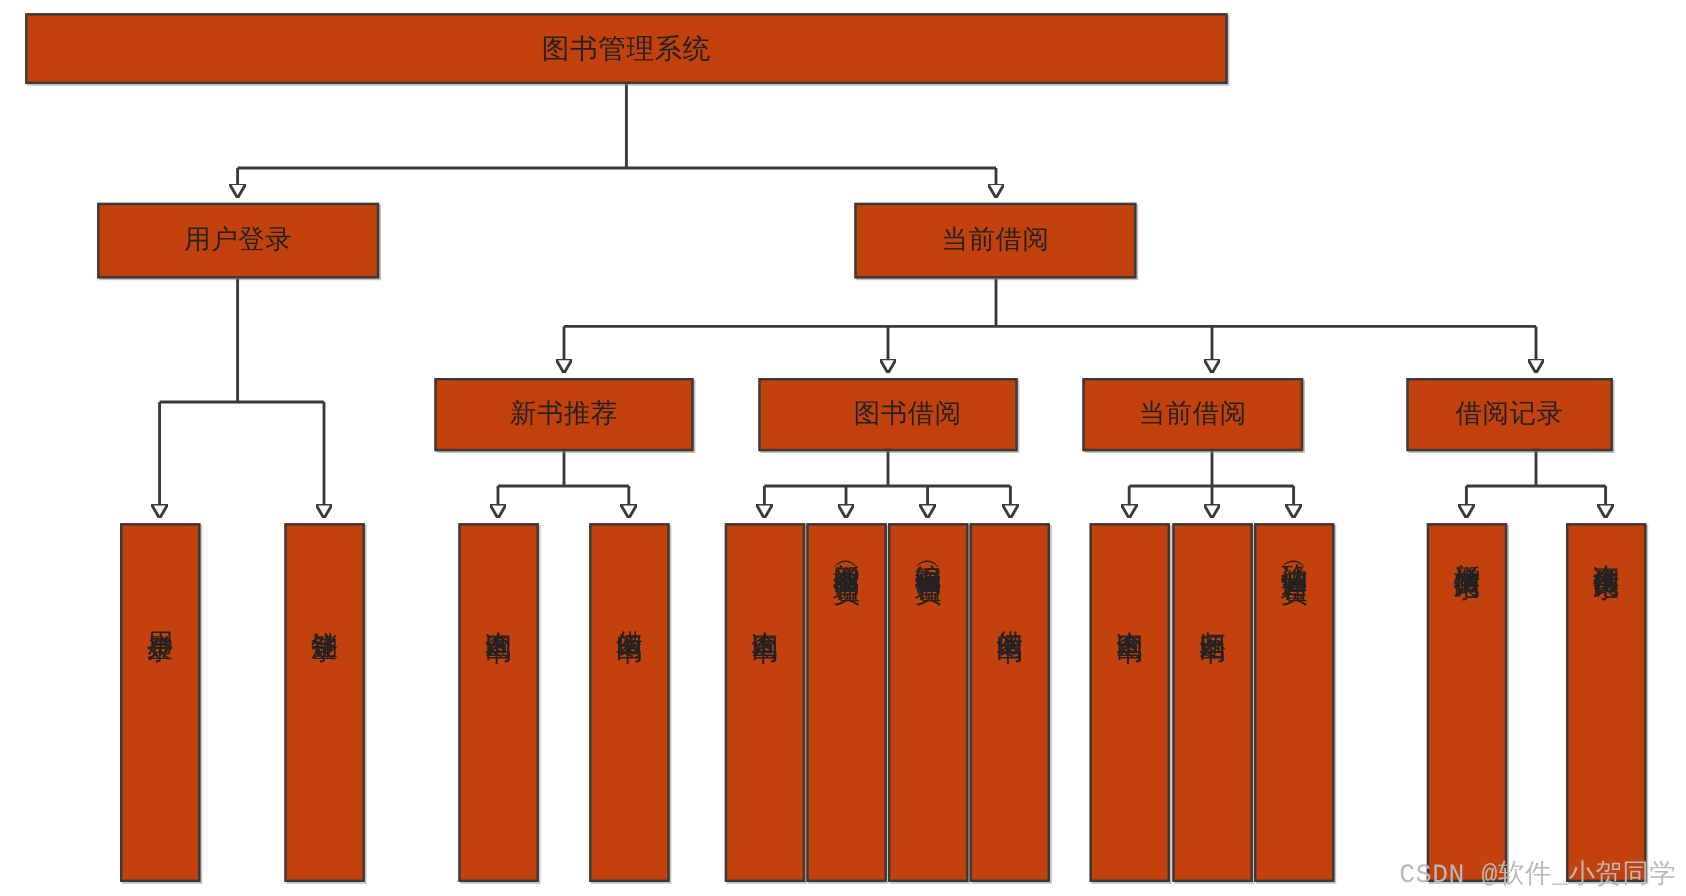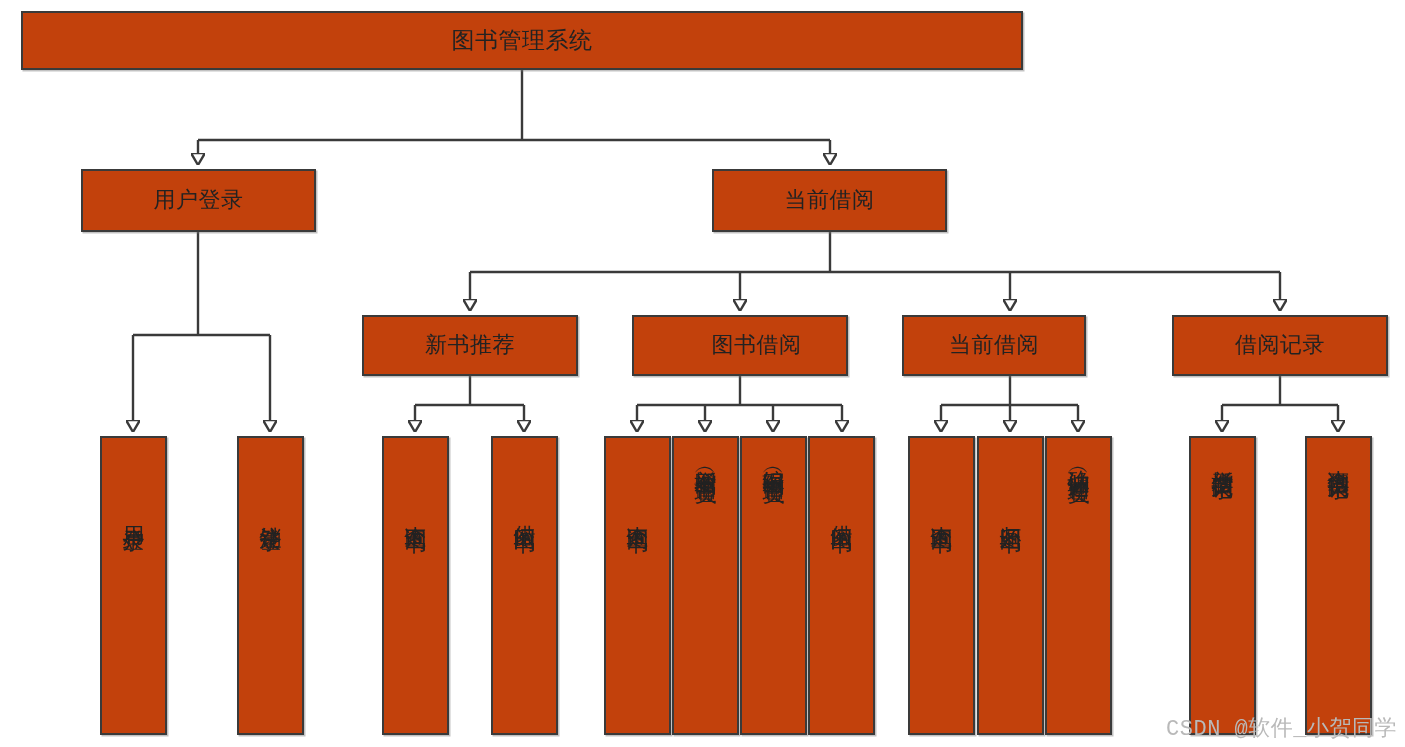--- a/index.html
+++ b/index.html
@@ -118,21 +118,21 @@
 
   <div class="node h2" style="left:362px;top:315px;width:216px;height:61px;">
     <span class="lbl">新书推荐</span>
   </div>
   <div class="node h2" style="left:632px;top:315px;width:216px;height:61px;padding-left:33px;">
     <span class="lbl">图书借阅</span>
   </div>
   <div class="node h2" style="left:902px;top:315px;width:184px;height:61px;">
     <span class="lbl">当前借阅</span>
   </div>
-  <div class="node h2" style="left:1172px;top:315px;width:216px;height:61px;">
+  <div class="node h2" style="left:1172px;top:315px;width:172px;height:61px;">
     <span class="lbl">借阅记录</span>
   </div>
 
   <div class="node leaf mid" style="left:100px;top:436px;width:67px;height:299px;">
     <span class="lbl">用户登录</span>
   </div>
   <div class="node leaf mid" style="left:237px;top:436px;width:67px;height:299px;">
     <span class="lbl">注销登录</span>
   </div>
 

